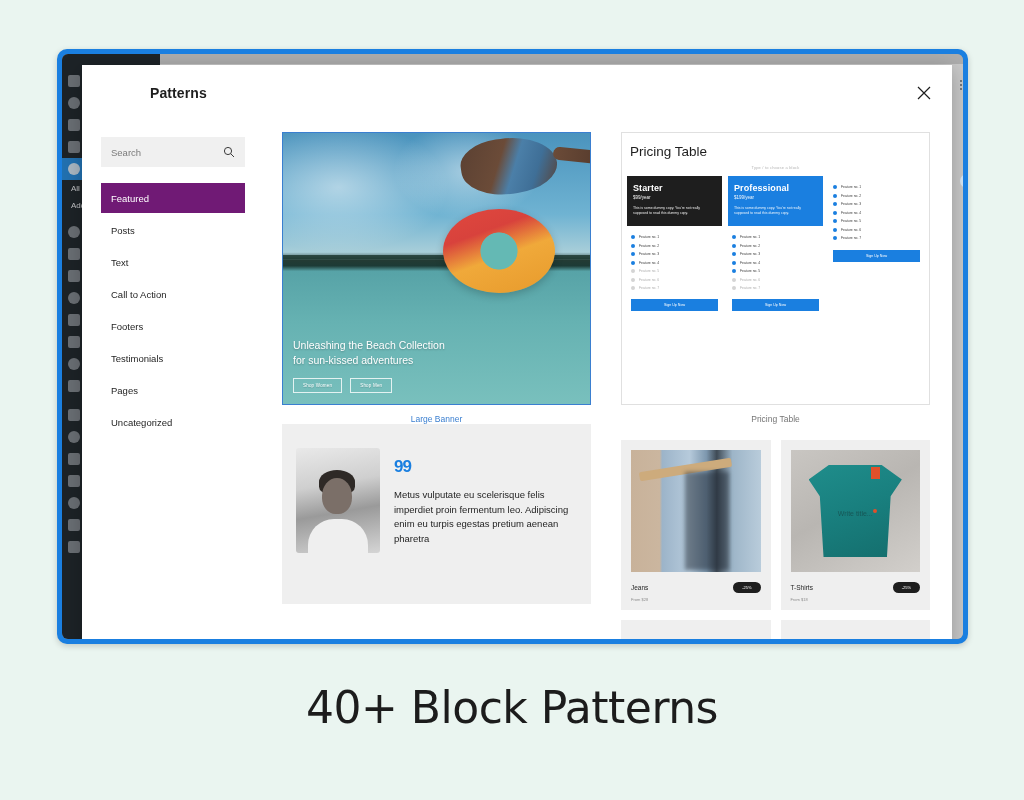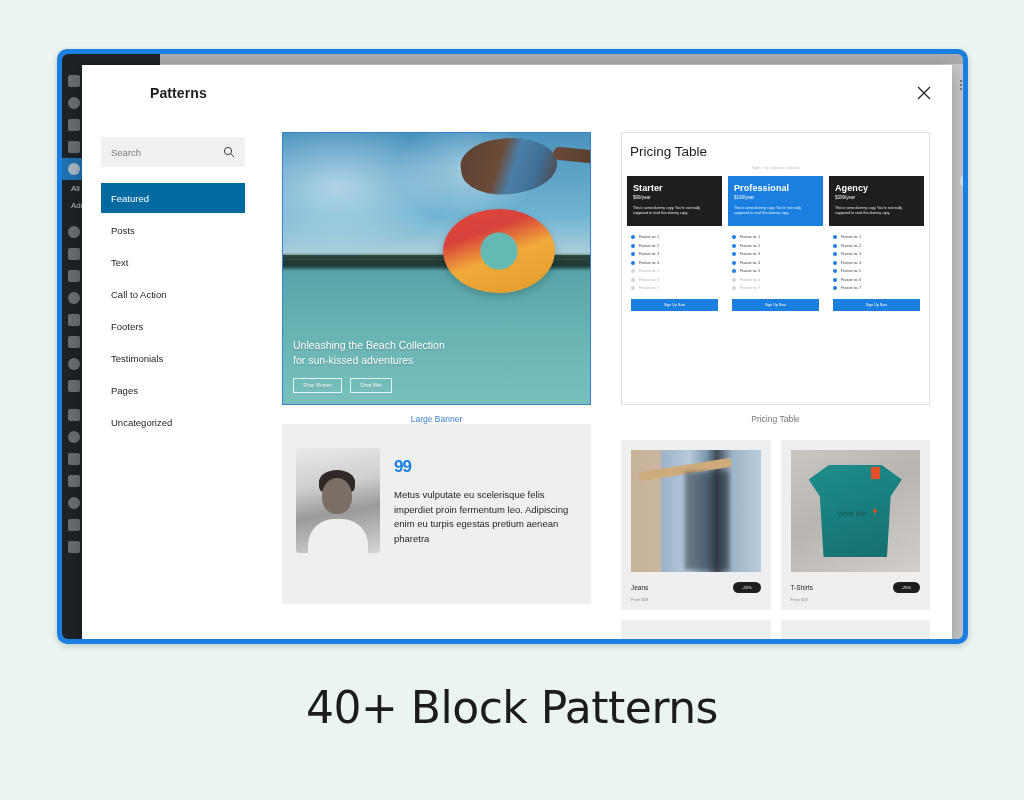--- a/index.html
+++ b/index.html
@@ -131,21 +131,21 @@
   }
   .search-input::placeholder { color: #7b7b7b; }
   .search-icon { color: #3c3c3c; flex: 0 0 auto; display: flex; }
 
   .cat-list { margin-top: 16px; }
   .cat-item {
     height: 30px; display: flex; align-items: center;
     padding: 0 10px; font-size: 9.5px; color: #1e1e1e;
     cursor: pointer; margin-bottom: 2px;
   }
-  .cat-item.active { background: #0369a1; color: #fff; font-weight: normal; }
+  .cat-item.active { background: #701a75; color: #fff; font-weight: normal; }
 
   
   .pat-grid {
     flex: 1;
     padding: 11px 22px 0 18px;
     display: grid;
     grid-template-columns: 1fr 1fr;
     gap: 0 30px;
     overflow: hidden;
     align-content: start;
@@ -597,25 +597,20 @@
                           <span class="feat-txt off">Feature no. 6</span>
                         </div>
                         <div class="feat-row">
                           <span class="feat-dot off"></span>
                           <span class="feat-txt off">Feature no. 7</span>
                         </div>
                       </div>
                       <div class="price-cta">Sign Up Now</div>
                     </div>
                     <div class="price-col">
-                      <div class="price-head dark">
-                        <div class="price-name">Agency</div>
-                        <div class="price-amt">$399/year</div>
-                        <div class="price-desc">This is some dummy copy. You're not really supposed to read this dummy copy.</div>
-                      </div>
                       <div class="price-feats">
                         <div class="feat-row">
                           <span class="feat-dot"></span>
                           <span class="feat-txt">Feature no. 1</span>
                         </div>
                         <div class="feat-row">
                           <span class="feat-dot"></span>
                           <span class="feat-txt">Feature no. 2</span>
                         </div>
                         <div class="feat-row">

